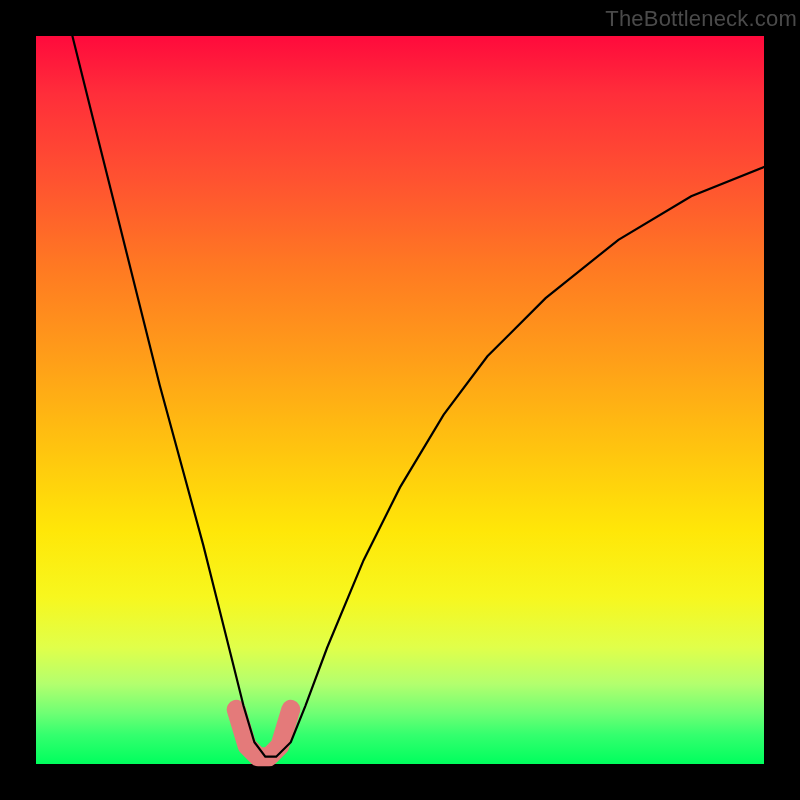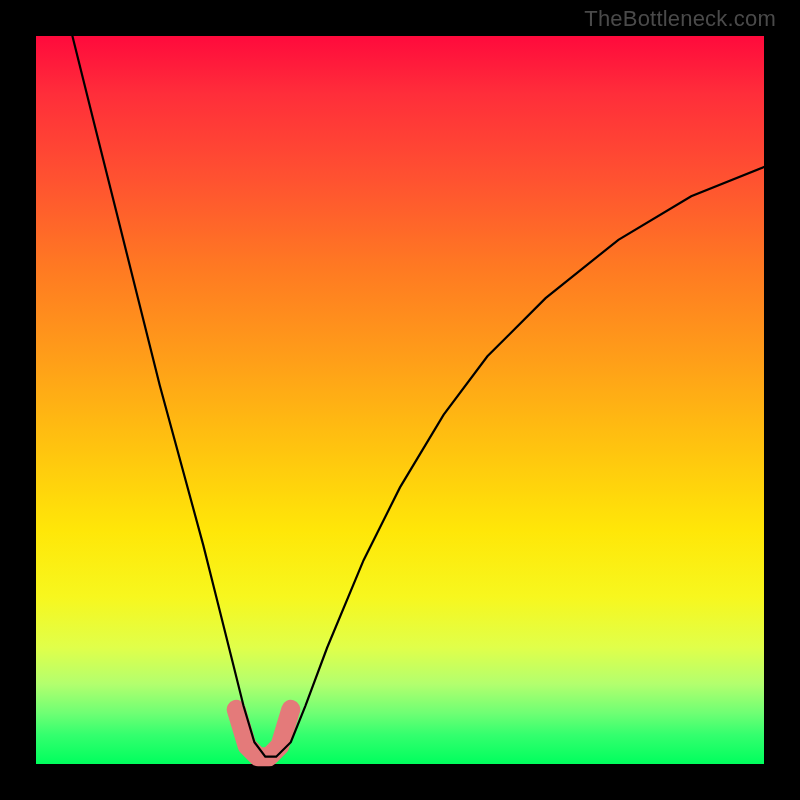--- a/index.html
+++ b/index.html
@@ -37,21 +37,21 @@
       #e0ff4a 84%,
       #b3ff6e 89%,
       #6fff74 93%,
       #34ff6e 96%,
       #00ff5d 100%
     );
   }
   .watermark {
     position: absolute;
     top: 6px;
-    right: 24px;
+    right: 3px;
     color: #4a4a4a;
     font-size: 22px;
     font-weight: 500;
     letter-spacing: 0.2px;
     user-select: none;
   }
   svg.curve {
     position: absolute;
     left: 0;
     top: 0;

